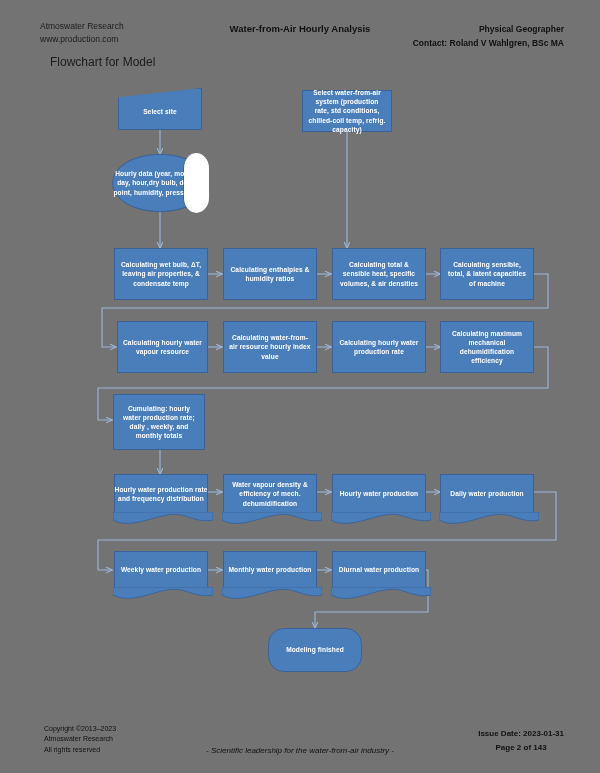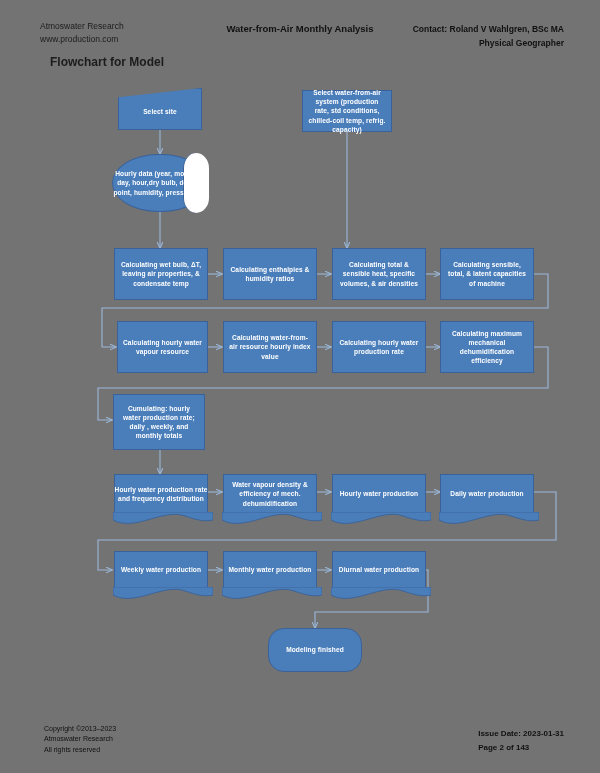--- a/index.html
+++ b/index.html
@@ -26,21 +26,21 @@
     text-align: center;
     font-size: 9.5px; font-weight: bold; color: #111;
   }
   .hdr-right {
     position: absolute; right: 36px; top: 22px;
     text-align: right;
     font-size: 8.5px; line-height: 14px; font-weight: bold; color: #111;
   }
   .page-title {
     position: absolute; left: 50px; top: 55px;
-    font-size: 12px; color: #1c1c1c; font-weight: bold;
+    font-size: 12px; color: #1c1c1c;
   }
 
   
   #flow {
     position: absolute; left: 0; top: 0;
     width: 600px; height: 773px;
   }
   #connectors {
     position: absolute; left: 0; top: 0;
     width: 600px; height: 773px;
@@ -122,39 +122,39 @@
     position: absolute; left: 44px; bottom: 18px;
     font-size: 7px; line-height: 10.5px; color: #111;
   }
   .ftr-center {
     position: absolute; left: 0; right: 0; bottom: 18px;
     text-align: center;
     font-size: 8px; font-style: italic; color: #111;
   }
   .ftr-right {
     position: absolute; right: 36px; bottom: 18px;
-    text-align: left;
+    text-align: center;
     font-size: 8px; line-height: 14px; font-weight: bold; color: #111;
   }
 </style>
 </head>
 <body>
 
 <div id="page">
 
   <div class="hdr-left">
     <div>Atmoswater Research</div>
     <div>www.production.com</div>
   </div>
 
-  <div class="hdr-center">Water-from-Air Monthly Analysis</div>
+  <div class="hdr-center">Water-from-Air Hourly Analysis</div>
 
   <div class="hdr-right">
+    <div>Physical Geographer</div>
     <div>Contact: Roland V Wahlgren, BSc MA</div>
-    <div>Physical Geographer</div>
   </div>
 
   <div class="page-title">Flowchart for Model</div>
 
   <div id="flow">
 
     <svg id="connectors" viewBox="0 0 600 773">
       <defs>
         <marker id="ah" markerWidth="7" markerHeight="7" refX="5.6" refY="2.6" orient="auto" markerUnits="strokeWidth">
           <path d="M0,0 L6,2.6 L0,5.2" fill="none" stroke="#9cb8da" stroke-width="1"></path>
@@ -301,19 +301,20 @@
     </div>
 
   </div>
 
   <div class="ftr-left">
     <div>Copyright ©2013–2023</div>
     <div>Atmoswater Research</div>
     <div>All rights reserved</div>
   </div>
 
+  <div class="ftr-center">- Scientific leadership for the water-from-air industry -</div>
 
   <div class="ftr-right">
     <div>Issue Date: 2023-01-31</div>
     <div>Page 2 of 143</div>
   </div>
 
 </div>
 
 </body></html>

